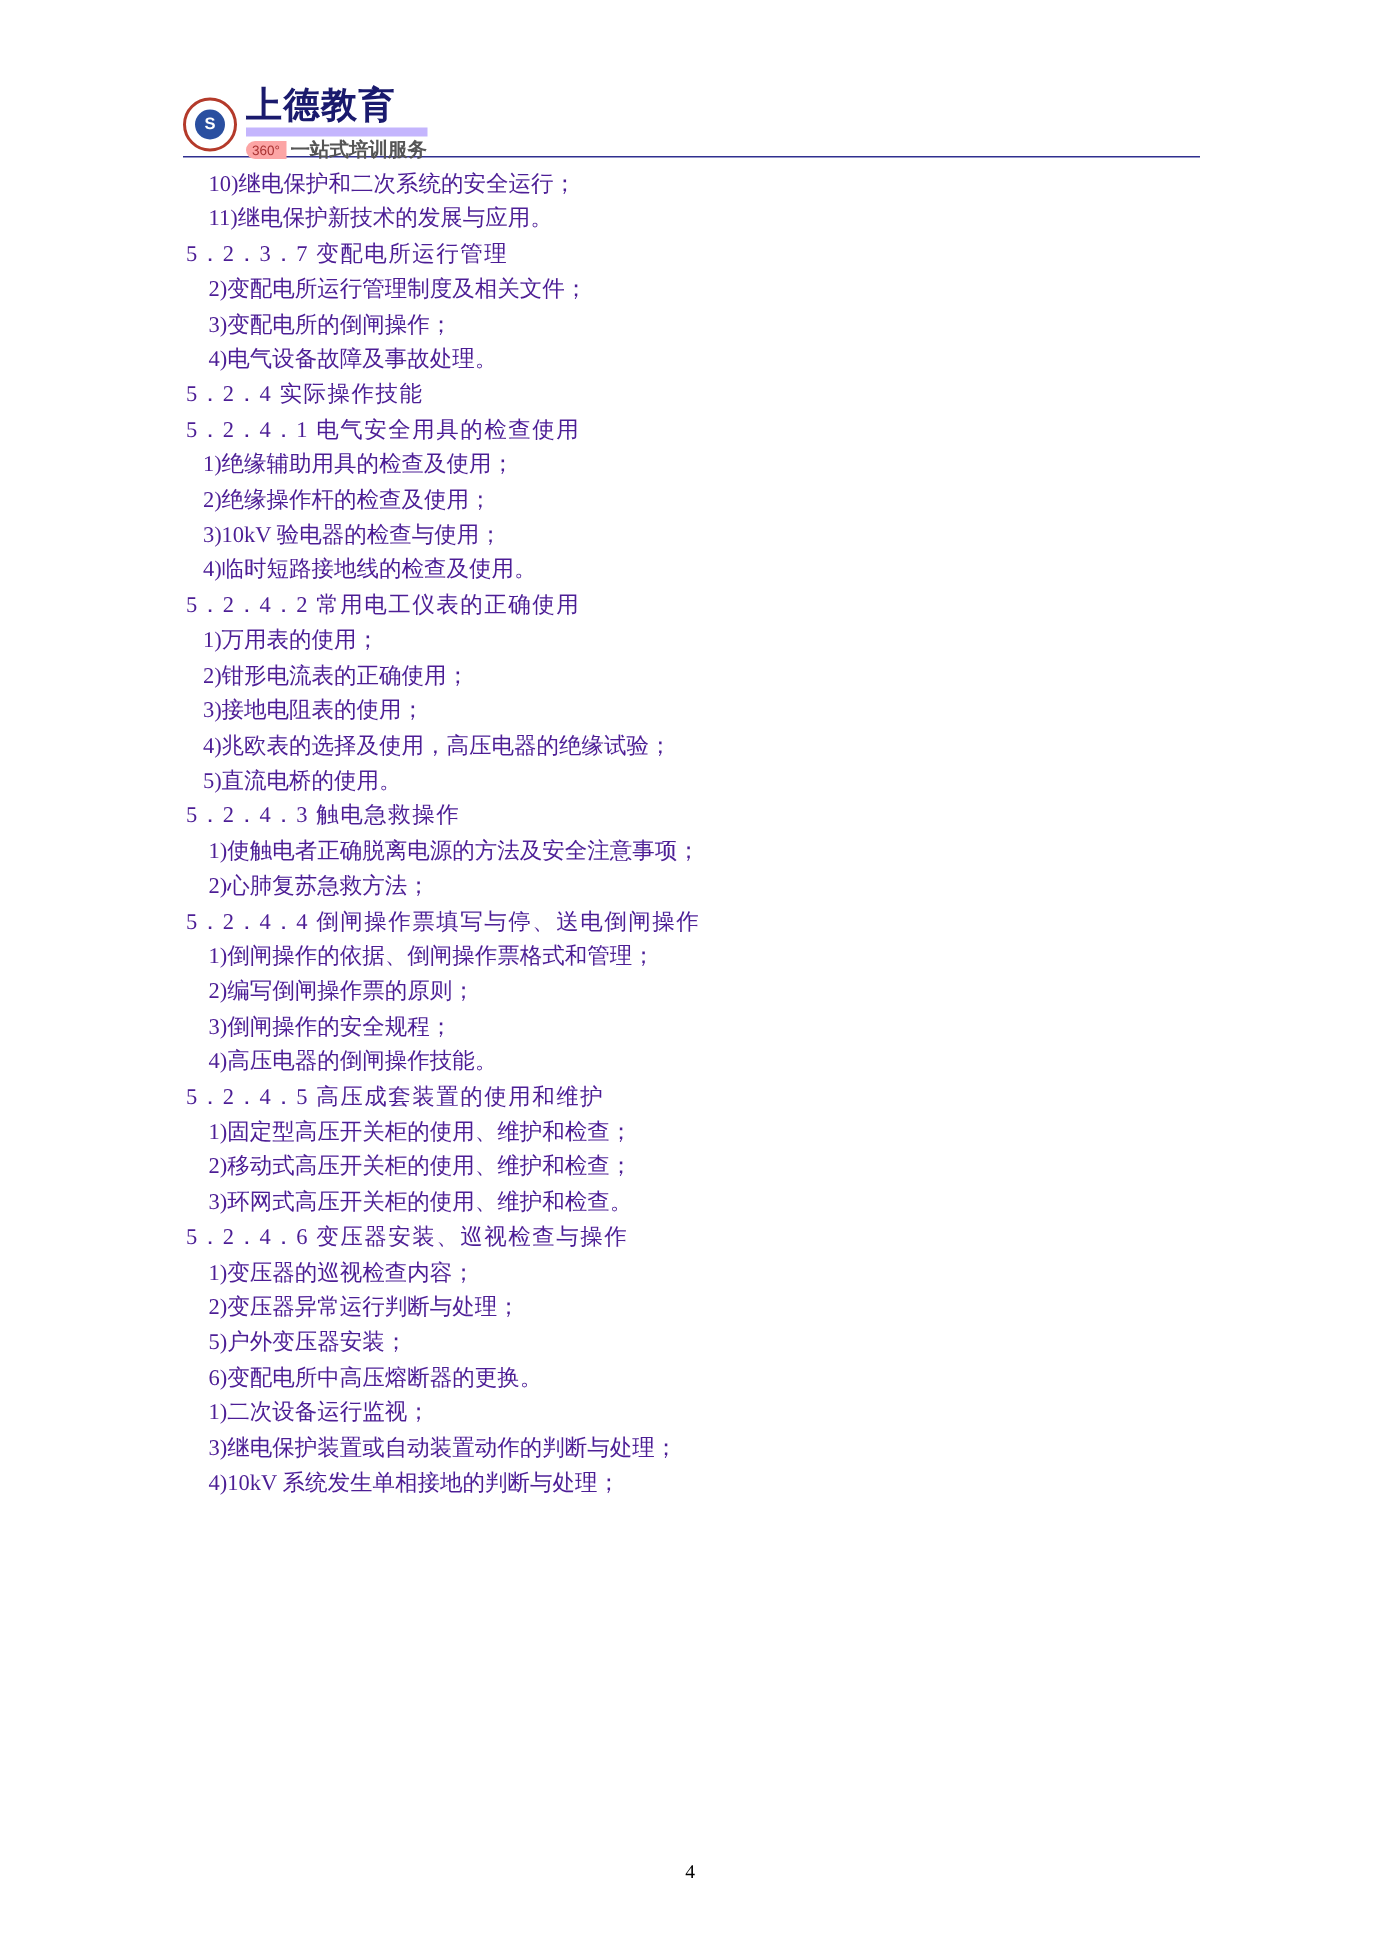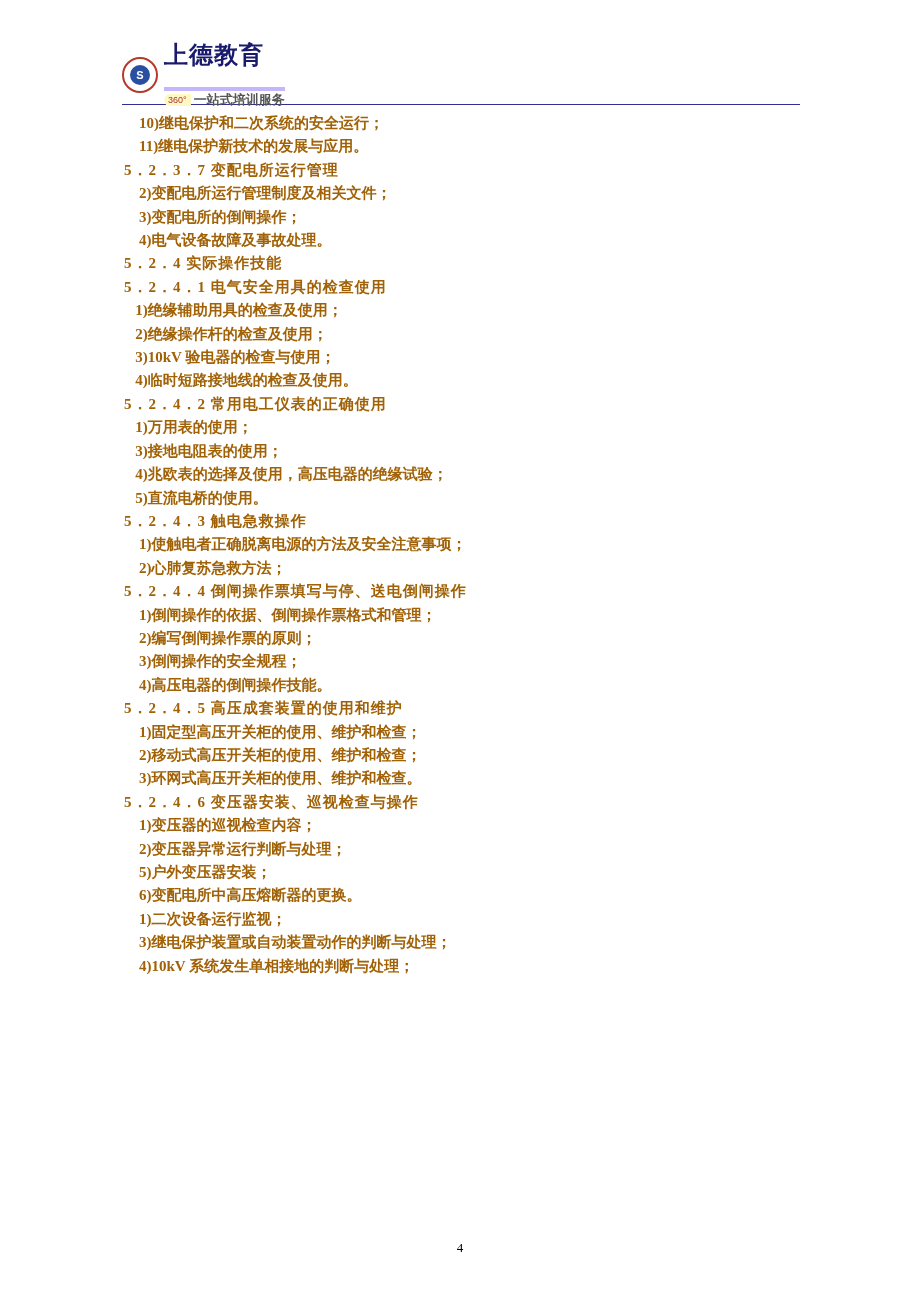--- a/index.html
+++ b/index.html
@@ -62,31 +62,31 @@
     display: flex;
     flex-direction: column;
     line-height: 1;
   }
   .logo-main {
     font-family: "KaiTi", "STKaiti", serif;
     font-size: 24px;
     font-weight: 700;
     color: #1a1a6d;
     letter-spacing: 1px;
-    border-bottom: 4px solid #c4b5fd;
-    padding-bottom: 20px;
+    border-bottom: 6px solid #c4b5fd;
+    padding-bottom: 2px;
   }
   .logo-sub-wrap {
     display: flex;
     align-items: center;
     gap: 3px;
     margin-top: 2px;
   }
   .logo-pill {
-    background: #fef9c3;
+    background: #fca5a5;
     color: #a33;
     font-size: 9px;
     padding: 0 4px;
     border-radius: 6px 0 0 6px;
     font-family: Arial, sans-serif;
     line-height: 12px;
   }
   .logo-sub {
     font-size: 13px;
     color: #555;
@@ -100,22 +100,21 @@
     font-family: "SimSun", serif;
     letter-spacing: 0.5px;
   }
   .content {
     position: absolute;
     top: 112px;
     left: 124px;
     right: 118px;
     font-size: 15px;
     line-height: 23.4px;
-    color: #a16207;
-    font-weight: bold;
+    color: #4c1d95;
   }
   .row { white-space: pre; }
   .row.h3 { padding-left: 0; letter-spacing: 1px; }
   .row.h4 { padding-left: 0; letter-spacing: 1px; }
   .row.item { padding-left: 0; }
   .page-number {
     position: absolute;
     left: 0;
     right: 0;
     bottom: 46px;
@@ -152,20 +151,21 @@
       <div class="row item">    3)变配电所的倒闸操作；</div>
       <div class="row item">    4)电气设备故障及事故处理。</div>
       <div class="row h3">5．2．4 实际操作技能</div>
       <div class="row h4">5．2．4．1 电气安全用具的检查使用</div>
       <div class="row item">   1)绝缘辅助用具的检查及使用；</div>
       <div class="row item">   2)绝缘操作杆的检查及使用；</div>
       <div class="row item">   3)10kV 验电器的检查与使用；</div>
       <div class="row item">   4)临时短路接地线的检查及使用。</div>
       <div class="row h4">5．2．4．2 常用电工仪表的正确使用</div>
       <div class="row item">   1)万用表的使用；</div>
+      <div class="row item">   2)钳形电流表的正确使用；</div>
       <div class="row item">   3)接地电阻表的使用；</div>
       <div class="row item">   4)兆欧表的选择及使用，高压电器的绝缘试验；</div>
       <div class="row item">   5)直流电桥的使用。</div>
       <div class="row h4">5．2．4．3 触电急救操作</div>
       <div class="row item">    1)使触电者正确脱离电源的方法及安全注意事项；</div>
       <div class="row item">    2)心肺复苏急救方法；</div>
       <div class="row h4">5．2．4．4 倒闸操作票填写与停、送电倒闸操作</div>
       <div class="row item">    1)倒闸操作的依据、倒闸操作票格式和管理；</div>
       <div class="row item">    2)编写倒闸操作票的原则；</div>
       <div class="row item">    3)倒闸操作的安全规程；</div>

